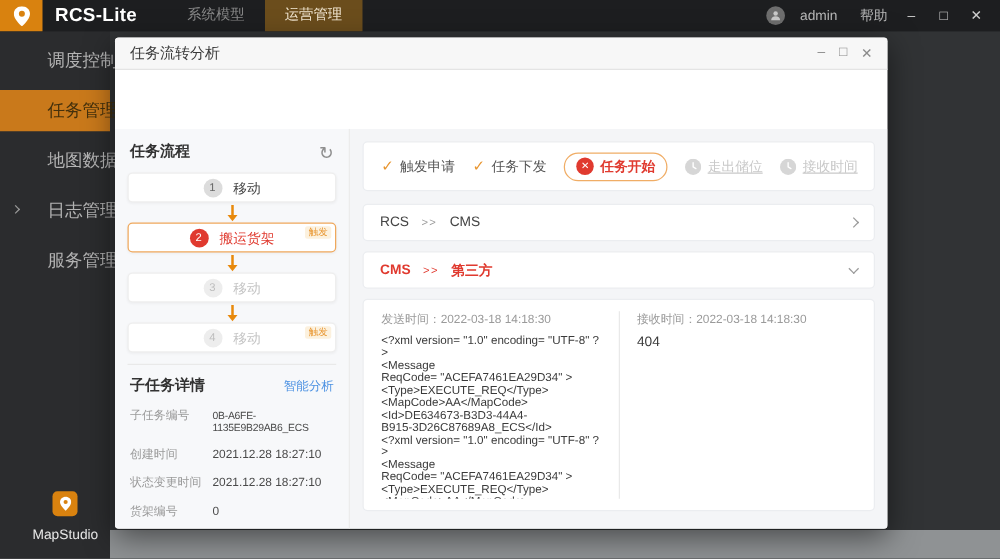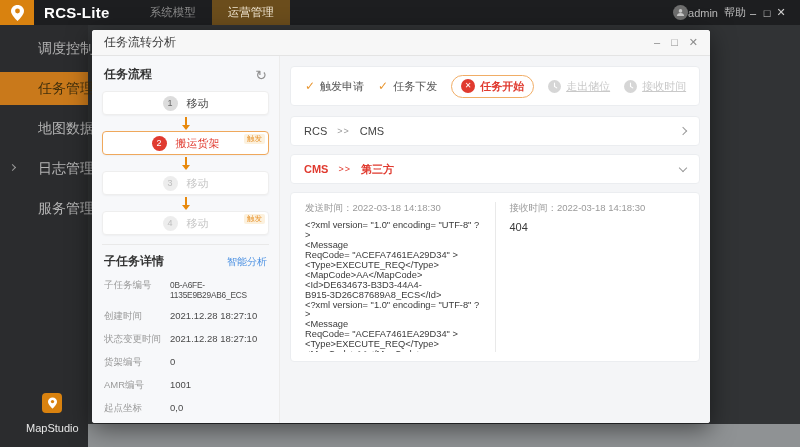--- a/index.html
+++ b/index.html
@@ -6,41 +6,41 @@
   html,body { width:800px; height:447px; overflow:hidden; }
   body { font-family:"Liberation Sans","DejaVu Sans",sans-serif; position:relative; background:#232425; }
   .screen { position:absolute; inset:0; }
 
   
   .topbar { position:absolute; left:0; top:0; width:800px; height:25px; background:#1d1e20; display:flex; align-items:center; z-index:5; }
   .logo-sq { width:34px; height:25px; background:#d9820f; display:flex; align-items:center; justify-content:center; flex:0 0 auto; }
   .app-name { color:#fff; font-size:15px; font-weight:bold; margin:0 24px 0 10px; letter-spacing:.3px; }
   .top-tab { height:25px; line-height:25px; padding:0 16px; font-size:11.5px; color:#8a8a8a; cursor:pointer; }
   .top-tab.active { background:#6b4d1c; color:#f2e7d2; }
-  .top-right { margin-left:auto; display:flex; align-items:center; padding-right:12px; }
+  .top-right { margin-left:auto; display:flex; align-items:center; gap:12px; padding-right:12px; }
   .avatar { width:15px; height:15px; border-radius:50%; background:#6e6e6e; display:flex; align-items:center; justify-content:center; }
   .username { color:#b9b9b9; font-size:11px; }
   .help { color:#b9b9b9; font-size:11px; margin-left:6px; }
   .winbtn { color:#cfcfcf; font-size:11px; width:14px; text-align:center; cursor:pointer; }
 
   
   .sidebar { position:absolute; left:0; top:25px; width:88px; height:422px; background:#2b2c2e; z-index:1; }
   .side-item { height:33px; line-height:33px; color:#b3b3b3; font-size:14px; padding-left:38px; margin-top:7px; position:relative; cursor:pointer; white-space:nowrap; }
   .side-item.active { background:#c9791b; color:#43300c; }
   .side-chev { position:absolute; left:10px; top:13px; width:5px; height:5px; border-right:1.3px solid #9a9a9a; border-bottom:1.3px solid #9a9a9a; transform:rotate(-45deg); }
   .side-logo { position:absolute; left:26px; bottom:13px; display:flex; align-items:center; gap:9px;flex-direction:column; }
   .side-logo .logo-mini { width:20px; height:20px; border-radius:4px; background:#d9820f; display:flex; align-items:center; justify-content:center; }
   .side-logo span.txt { color:#e8e8e8; font-size:11px; }
 
   
   .main-bg { position:absolute; left:88px; top:25px; width:712px; height:422px; background:#313335; }
   .map-strip { position:absolute; left:0; bottom:0; width:100%; height:23px; background:#8f9294; }
 
   
-  .modal { position:absolute; left:92px; top:30px; width:618px; height:393px; background:#fff; border-radius:3px; box-shadow:0 6px 24px rgba(0,0,0,.5); z-index:10; display:flex; flex-direction:column; overflow:hidden; }
+  .modal { position:absolute; left:92px; top:30px; width:618px; height:393px; background:#fff; border-radius:3px; box-shadow:0 6px 24px rgba(0,0,0,.5); z-index:10; display:flex; flex-direction:column; overflow:hidden;gap:47px; }
   .modal-titlebar { height:26px; flex:0 0 auto; background:#f7f7f7; border-bottom:1px solid #e4e4e4; display:flex; align-items:center; justify-content:space-between; padding:0 12px; }
   .modal-title { font-size:12px; color:#3a3a3a; }
   .modal-ctrls { display:flex; gap:11px; }
   .modal-ctrls span { color:#8b8b8b; font-size:11px; cursor:pointer; }
   .modal-body { flex:1; display:flex; overflow:hidden; }
 
   
   .flow-panel { width:188px; flex:0 0 auto; background:#f7f8fa; border-right:1px solid #ececec; padding:8px 10px 4px; overflow:hidden; }
   .panel-head { display:flex; align-items:center; justify-content:space-between; margin:2px 2px 8px; }
   .panel-head .ttl { font-size:12px; font-weight:bold; color:#333; }

